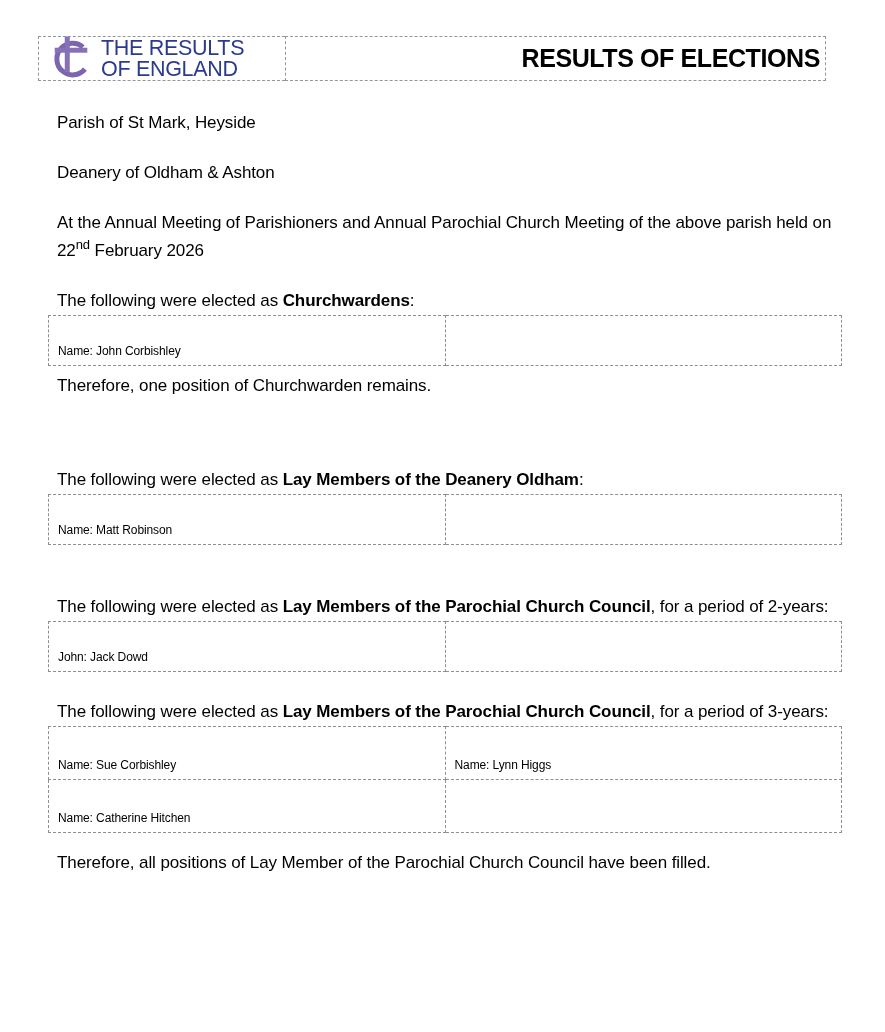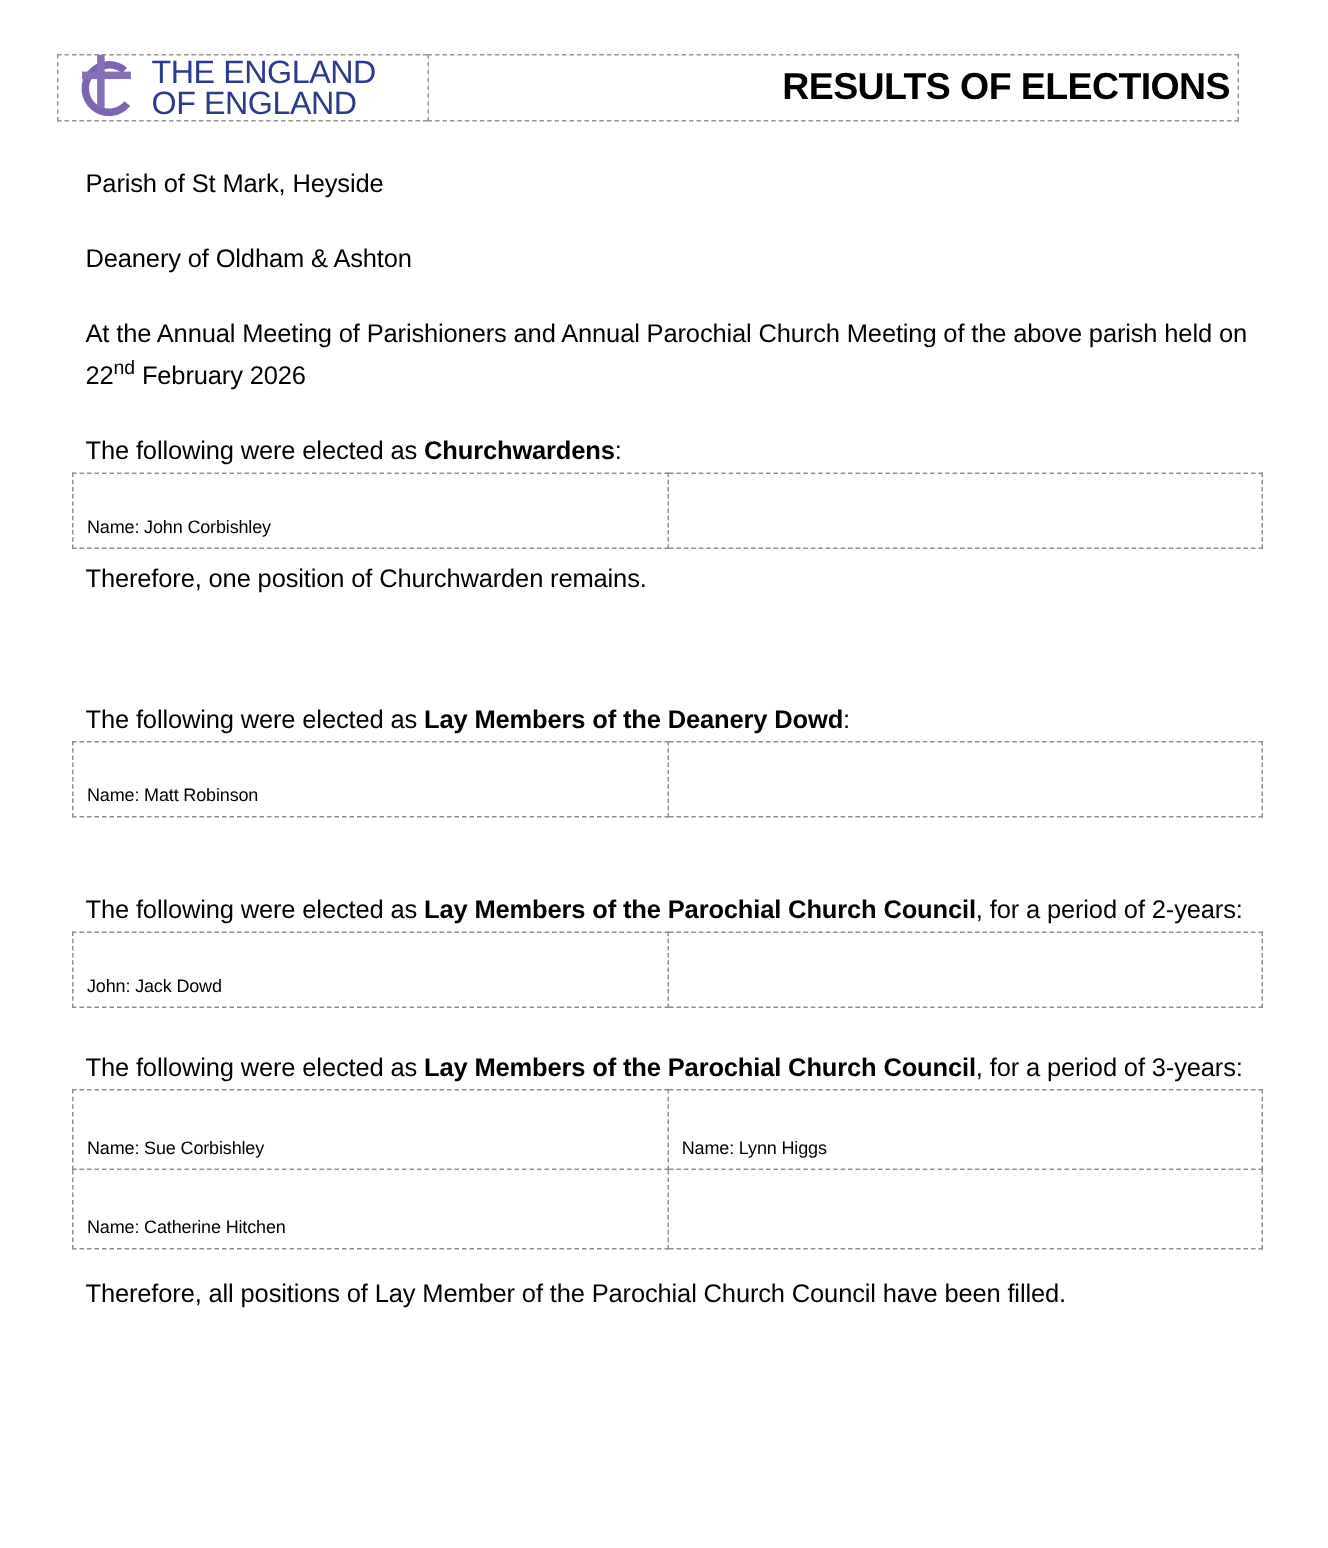--- a/index.html
+++ b/index.html
@@ -103,21 +103,21 @@
       <div class="logo-inner">
         <svg class="logo-mark" viewBox="0 0 48 50">
 
           <path d="M 36.5 11.5 A 16.5 16.5 0 1 0 38.5 34.5" fill="none" stroke="#7c64ae" stroke-width="5.2" stroke-linecap="butt"></path>
 
           <rect x="17.5" y="0.5" width="5.2" height="37" fill="#8670b6"></rect>
 
           <rect x="7" y="12.2" width="34" height="5.2" fill="#8670b6"></rect>
         </svg>
         <div class="logo-text">
-          <div>THE ENGLAND</div>
+          <div>THE RESULTS</div>
           <div>OF ENGLAND</div>
         </div>
       </div>
     </div>
     <div class="title-box">
       <div class="doc-title">RESULTS OF ELECTIONS</div>
     </div>
   </div>
 
   <p class="para">Parish of St Mark, Heyside</p>
@@ -130,21 +130,21 @@
         <tr>
       <td>Name: John Corbishley</td>
       <td></td>
     </tr>
   </tbody>
     </table>
   <p class="para note">Therefore, one position of Churchwarden remains.</p>
 
   <div class="spacer-a"></div>
 
-  <p class="para heading"><span>The following were elected as </span><b>Lay Members of the Deanery Dowd</b><span>:</span></p>
+  <p class="para heading"><span>The following were elected as </span><b>Lay Members of the Deanery Oldham</b><span>:</span></p>
   <table class="results">
     <tbody>
         <tr>
       <td>Name: Matt Robinson</td>
       <td></td>
     </tr>
   </tbody>
     </table>
 
   <div class="spacer-b"></div>

